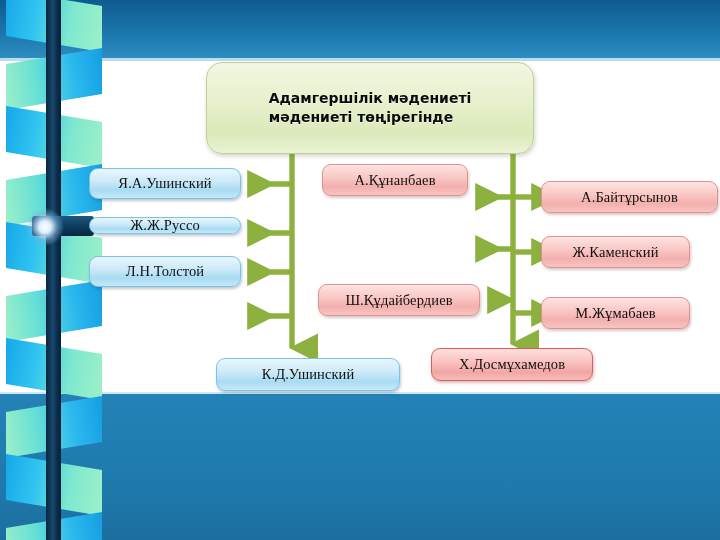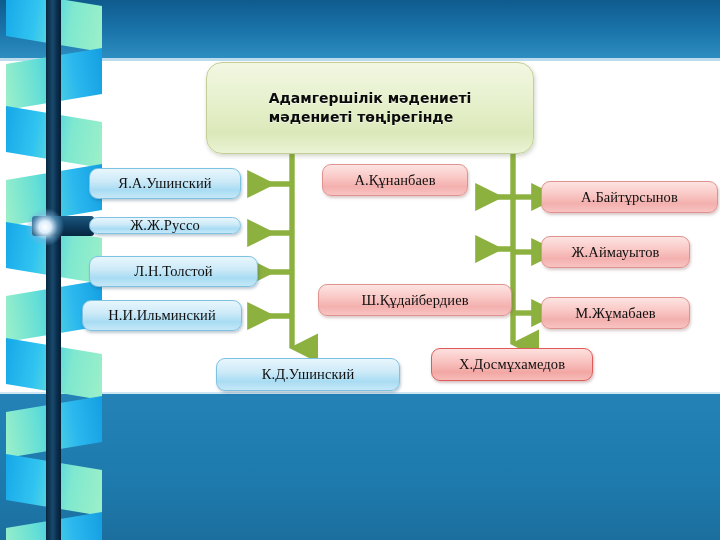--- a/index.html
+++ b/index.html
@@ -130,39 +130,36 @@
       <span class="tline">мәдениеті төңірегінде</span>
     </div>
   </div>
 
   <div class="node blue" style="left:89px;top:168px;width:152px;height:31px">
     <span>Я.А.Ушинский</span>
   </div>
   <div class="node blue" style="left:89px;top:217px;width:152px;height:17px">
     <span>Ж.Ж.Руссо</span>
   </div>
-  <div class="node blue" style="left:89px;top:256px;width:169px;height:31px">
+  <div class="node blue" style="left:89px;top:256px;width:152px;height:31px">
     <span>Л.Н.Толстой</span>
-  </div>
-  <div class="node blue" style="left:82px;top:300px;width:160px;height:31px">
-    <span>Н.И.Ильминский</span>
   </div>
 
   <div class="node pink" style="left:322px;top:164px;width:146px;height:32px">
     <span>А.Құнанбаев</span>
   </div>
-  <div class="node pink" style="left:318px;top:284px;width:194px;height:32px">
+  <div class="node pink" style="left:318px;top:284px;width:162px;height:32px">
     <span>Ш.Құдайбердиев</span>
   </div>
 
   <div class="node pink" style="left:541px;top:181px;width:177px;height:32px">
     <span>А.Байтұрсынов</span>
   </div>
   <div class="node pink" style="left:541px;top:236px;width:149px;height:32px">
-    <span>Ж.Аймауытов</span>
+    <span>Ж.Каменский</span>
   </div>
   <div class="node pink" style="left:541px;top:297px;width:149px;height:32px">
     <span>М.Жұмабаев</span>
   </div>
 
   <div class="node blue" style="left:216px;top:358px;width:184px;height:33px">
     <span>К.Д.Ушинский</span>
   </div>
   <div class="node pinkred" style="left:431px;top:348px;width:162px;height:33px">
     <span>Х.Досмұхамедов</span>

